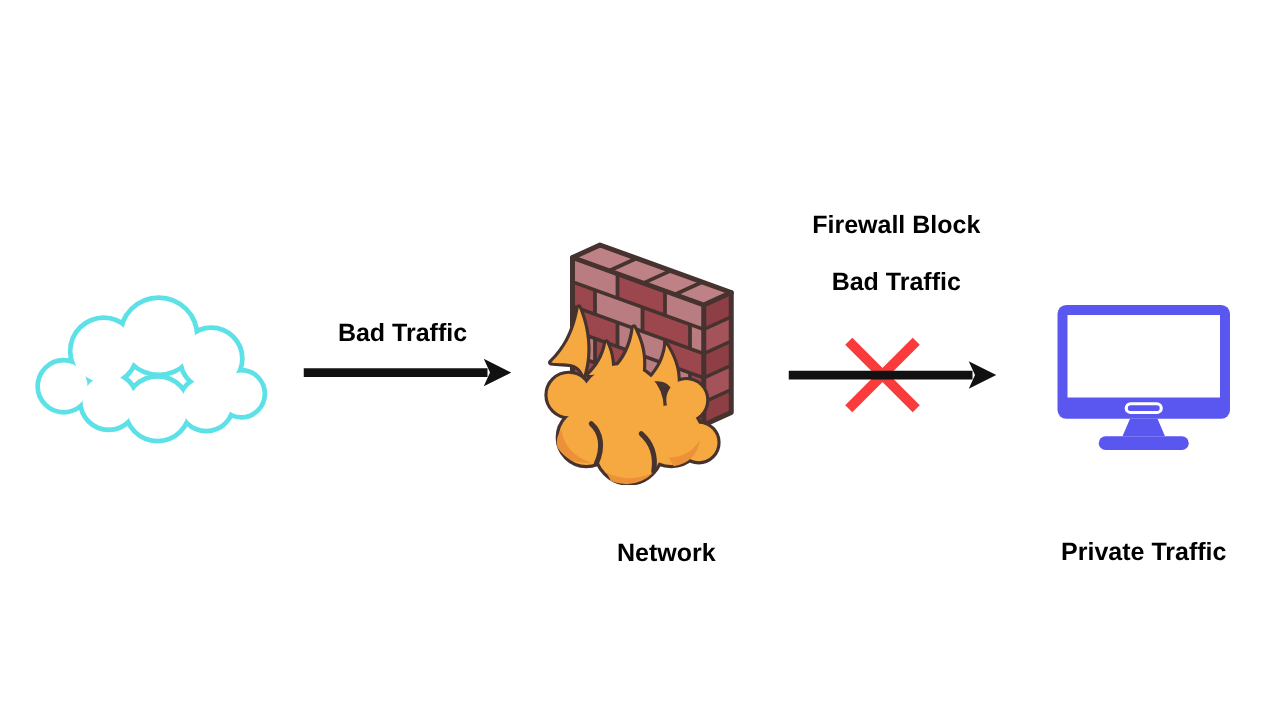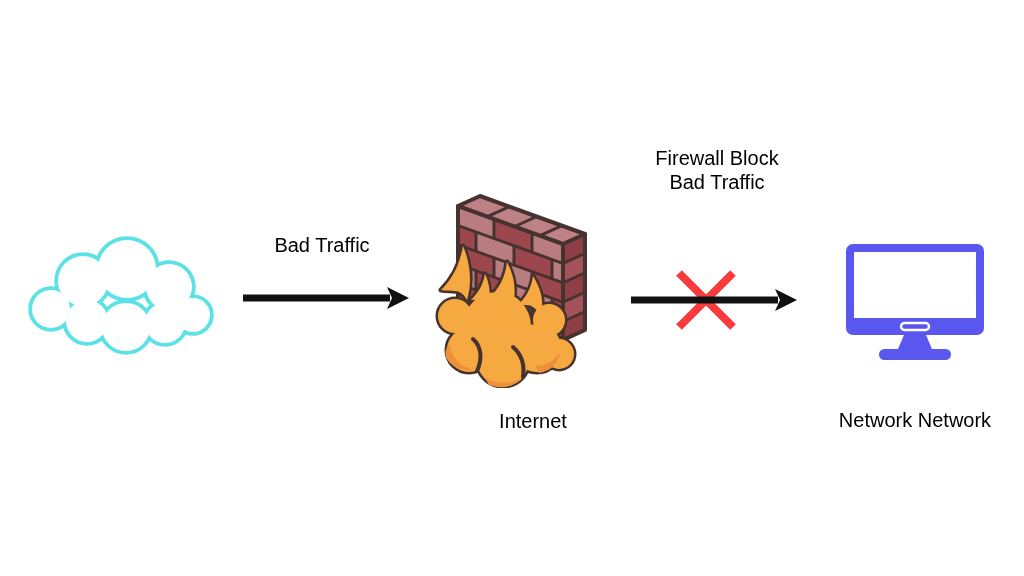--- a/index.html
+++ b/index.html
@@ -2,22 +2,22 @@
 <html style="--cloud-outline: #5CE1E6; --monitor-blue: #5A57F0; --block-x-red: #F93B3B; --flame-orange: #F7A941; --flame-shade: #EC9138; --brick-dark: #9C464D; --brick-light: #B97C80; --brick-top: #BE8186; --brick-side-dark: #8E3E45; --brick-side-light: #A5535A; --outline-brown: #46322E; --arrow-black: #111111; --text-black: #000000;"><head>
 <meta charset="utf-8">
 <style>
   html,body{margin:0;padding:0;background:#fff;}
   #canvas{
     position:relative;width:1024px;height:576px;background:#fff;overflow:hidden;
     font-family:"Liberation Sans",sans-serif;
   }
   .abs{position:absolute;}
   .lbl{
-    font-weight:normal;color:var(--text-black,#000);text-align:center;
-    font-size:20px;line-height:24px;letter-spacing:0px;white-space:nowrap;
+    font-weight:bold;color:var(--text-black,#000);text-align:center;
+    font-size:20px;line-height:24px;letter-spacing:0px;white-space:nowrap;margin-top:22px;
   }
   
   .cloud-stroke{stroke:var(--cloud-outline,#5CE1E6);stroke-width:7.5;fill:#fff;}
   .cloud-fill{fill:#fff;stroke:none;}
   
   .bk-base{fill:var(--brick-dark,#9C464D);}
   .bk-l{fill:var(--brick-light,#B97C80);}
   .bk-top{fill:var(--brick-top,#BE8186);}
   .bk-sd{fill:var(--brick-side-dark,#8E3E45);}
   .bk-sl{fill:var(--brick-side-light,#A5535A);}
@@ -150,21 +150,21 @@
       <path d="M 52,86 C 50,98 44,106 38,112 C 48,112 52,110 56,120 C 58,104 56,94 52,86 Z"></path>
       <path d="M 74,74 C 72,90 66,100 58,108 C 68,108 74,106 80,118 C 84,98 80,86 74,74 Z"></path>
       <path d="M 100,88 C 98,102 92,110 84,118 C 96,116 102,116 108,130 C 112,110 106,98 100,88 Z"></path>
     </g>
     <path class="flame-shade" d="M 16,156 Q 20,176 40,182 Q 22,184 13,170 Q 11,162 16,156 Z"></path>
     <path class="flame-shade" d="M 52,190 Q 70,199 90,190 Q 75,204 56,197 Z"></path>
     <path class="flame-shade" d="M 102,178 Q 118,178 127,164 Q 124,182 106,185 Z"></path>
     <path class="flame-detail" d="M 44,183 C 50,170 48,158 40,151"></path>
     <path class="flame-detail" d="M 90,189 C 92,176 88,166 80,159"></path>
   </svg>
-  <div class="abs lbl" style="left:443px;top:409px;width:180px;">Internet</div>
+  <div class="abs lbl" style="left:443px;top:409px;width:180px;">Network</div>
 
   <div class="abs" style="left:617px;top:146px;width:200px;">
     <div class="lbl" style="position:static;">Firewall Block</div>
     <div class="lbl" style="position:static;">Bad Traffic</div>
   </div>
 
   <svg class="abs" style="left:626px;top:268px;" width="180" height="64" viewBox="0 0 180 64">
     <g>
       <line class="x-line" x1="53" y1="5" x2="107" y2="59"></line>
       <line class="x-line" x1="107" y1="5" x2="53" y2="59"></line>
@@ -173,15 +173,15 @@
     <polygon class="arrow-head" points="149,21 171,32 149,43 154,32"></polygon>
   </svg>
 
   <svg class="abs" style="left:845px;top:243px;" width="140" height="118" viewBox="0 0 140 118">
     <rect class="mon-body" x="1" y="1" width="138" height="91" rx="7"></rect>
     <rect class="mon-screen" x="9" y="9" width="122" height="66"></rect>
     <rect class="mon-pill" x="56" y="80" width="28" height="7" rx="3.5"></rect>
     <polygon class="mon-body" points="59,92 81,92 87,106 53,106"></polygon>
     <rect class="mon-body" x="34" y="106" width="72" height="11" rx="5.5"></rect>
   </svg>
-  <div class="abs lbl" style="left:815px;top:408px;width:200px;">Network Network</div>
+  <div class="abs lbl" style="left:815px;top:408px;width:200px;">Private Traffic</div>
 
 </div>
 
 </body></html>

